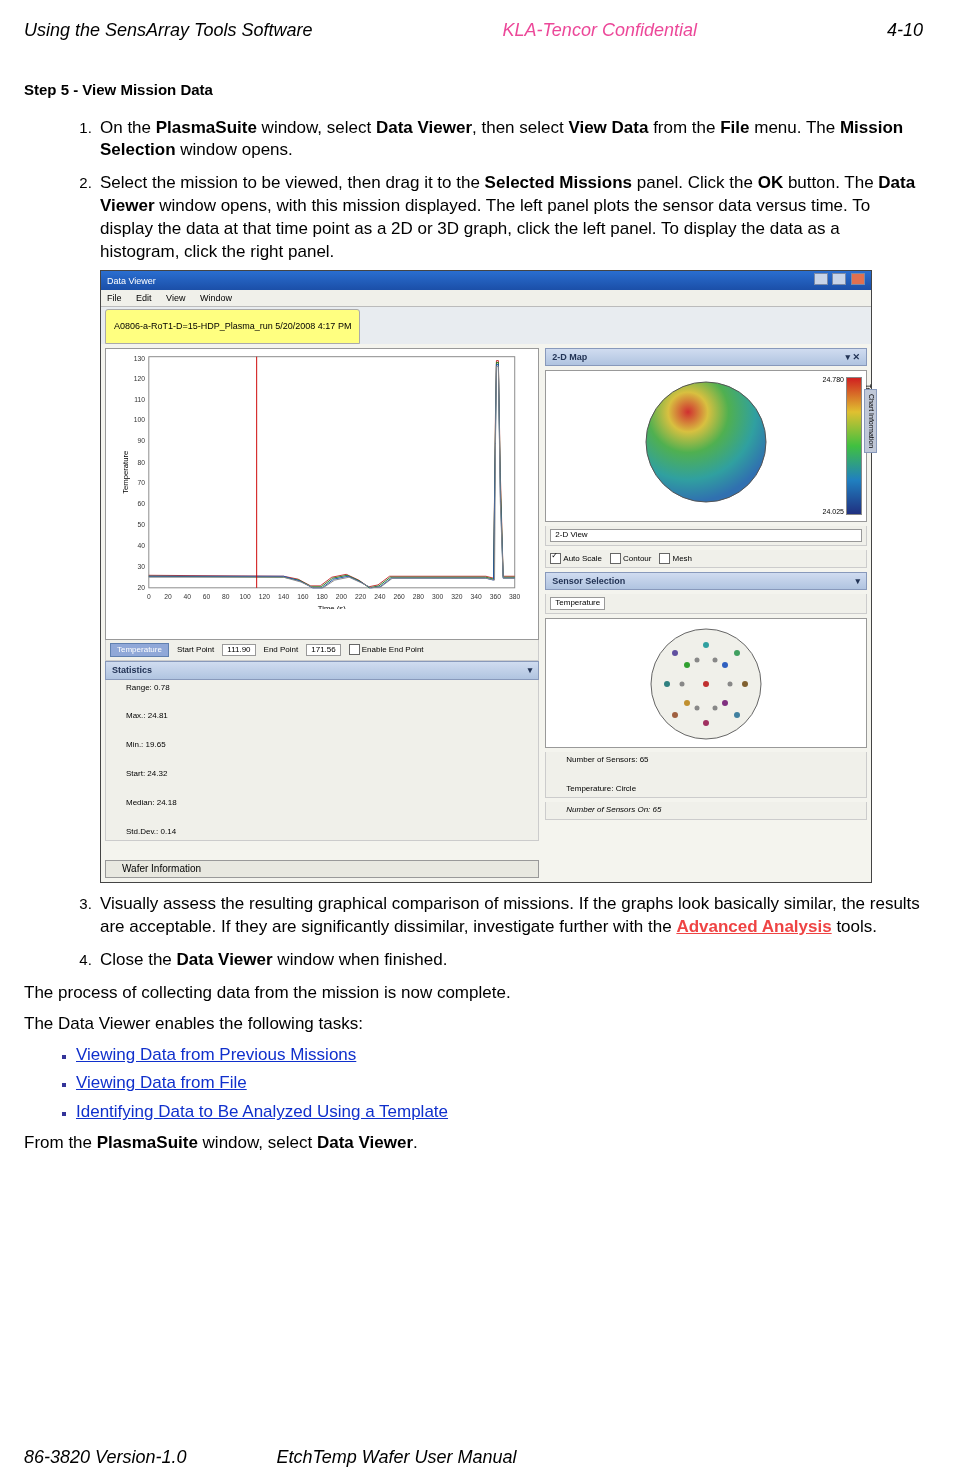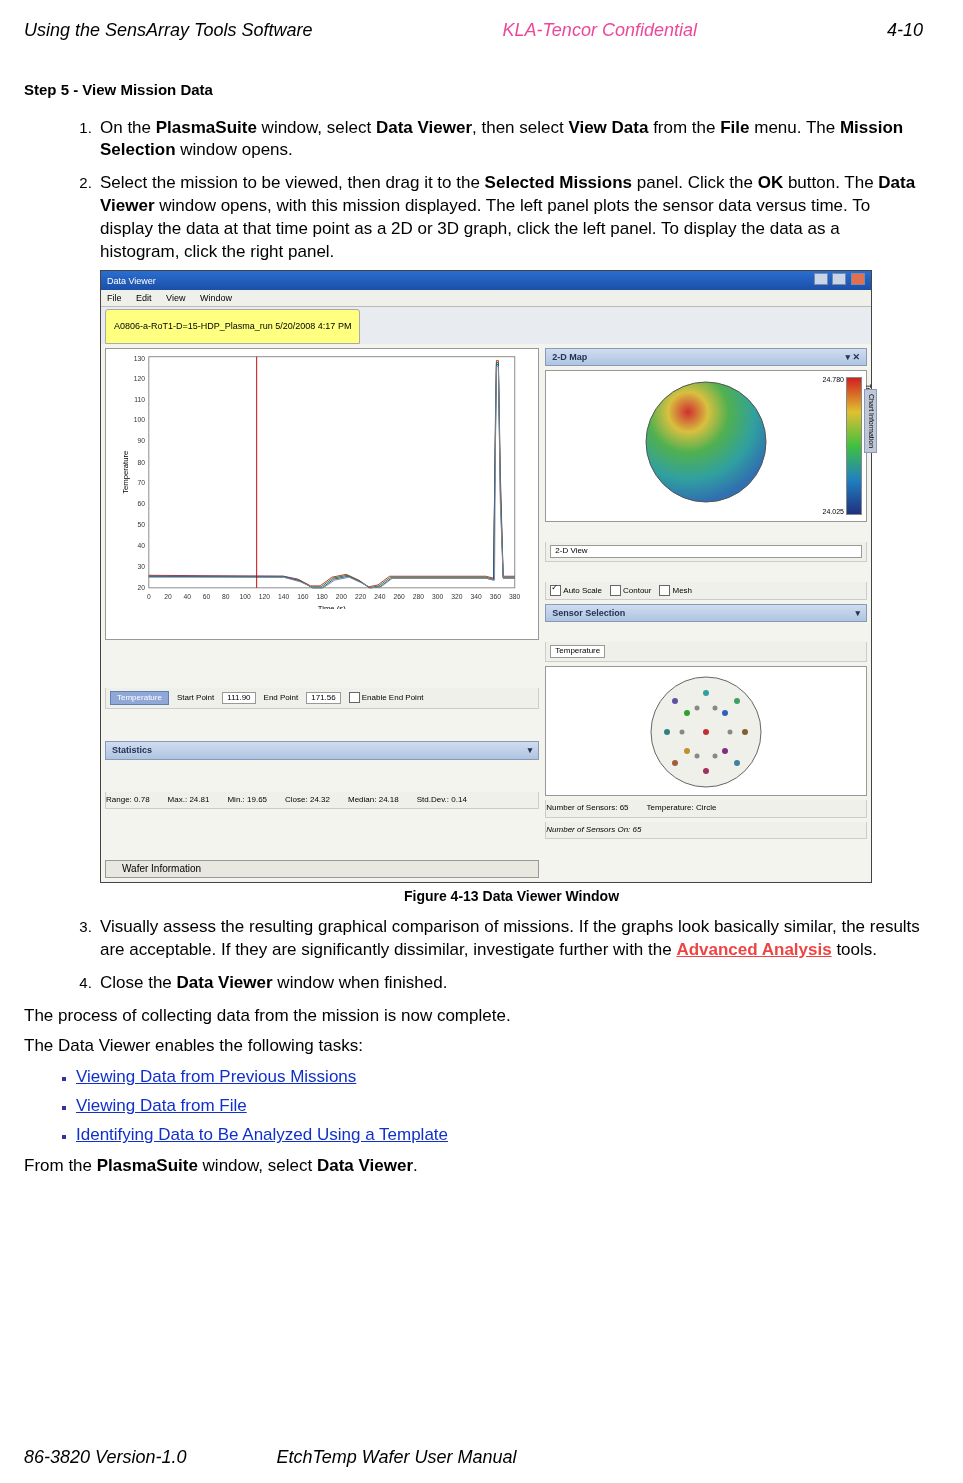--- a/index.html
+++ b/index.html
@@ -80,21 +80,20 @@
   .fig-body {
     display: flex;
     background: #f4f4ee;
     padding: 4px;
     gap: 6px;
   }
   .fig-left {
     flex: 1.35;
     display: flex;
     flex-direction: column;
-    gap: 32px;
   }
   .fig-right {
     flex: 1;
     display: flex;
     flex-direction: column;
     gap: 4px;
   }
   .chart-box {
     background: #fff;
     border: 1px solid #999;
@@ -113,41 +112,41 @@
   }
   .controls-row {
     font-size: 8px;
     padding: 3px 4px;
     display: flex;
     gap: 8px;
     align-items: center;
     background: #f0f0ea;
     border: 1px solid #ccc;
     border-top: none;
-    margin-top: 16px;
   }
   .controls-row .dd {
     background: #90a8d8;
     color: #fff;
     padding: 1px 6px;
     border: 1px solid #6080b0;
   }
   .controls-row .field {
     background: #fff;
     border: 1px solid #999;
     padding: 0 4px;
   }
   .stats-row {
     font-size: 8px;
-    padding: 3px 0;
+    padding: 3px 20px;
     background: #f0f0ea;
     border: 1px solid #ccc;
     border-top: none;
     display: flex;
     gap: 18px;
+    flex-direction: column;
   }
   .btn-small {
     background: #e8e8e0;
     border: 1px solid #999;
     font-size: 10px;
     padding: 1px 16px;
     display: inline-block;
     margin-top: 19px;
   }
   .map-box {
@@ -337,21 +336,21 @@
               <span><span class="cb"></span><span>Enable End Point</span></span>
             </div>
             <div class="panel-header">
               <span>Statistics</span>
                 <span>▾</span>
             </div>
             <div class="stats-row">
               <span><span>Range:</span> <span>0.78</span></span>
               <span><span>Max.:</span> <span>24.81</span></span>
               <span><span>Min.:</span> <span>19.65</span></span>
-              <span><span>Close:</span> <span>24.32</span></span>
+              <span><span>Start:</span> <span>24.32</span></span>
               <span><span>Median:</span> <span>24.18</span></span>
               <span><span>Std.Dev.:</span> <span>0.14</span></span>
             </div>
             <span class="btn-small">Wafer Information</span>
           </div>
 
           <div class="fig-right">
             <div class="panel-header">
               <span>2-D Map</span>
                 <span>▾ ✕</span>
@@ -419,21 +418,20 @@
             <div class="stats-row">
               <span>Number of Sensors: 65</span>
               <span>Temperature: Circle</span>
             </div>
             <div class="stats-row" style="border-top:none;font-style:italic;">
               <span>Number of Sensors On: 65</span>
             </div>
           </div>
         </div>
       </div>
-      <div class="fig-caption">Figure 4-13 Data Viewer Window</div>
     </div>
   </li>
 
   <li>
     <span>Visually assess the resulting graphical comparison of missions. If the graphs look basically similar, the results are acceptable. If they are significantly dissimilar, investigate further with the </span><a href="#" class="xref">Advanced Analysis</a><span> tools.</span>
   </li>
   <li>
     <span>Close the </span><span class="b">Data Viewer</span><span> window when finished.</span>
   </li>
 </ol>

